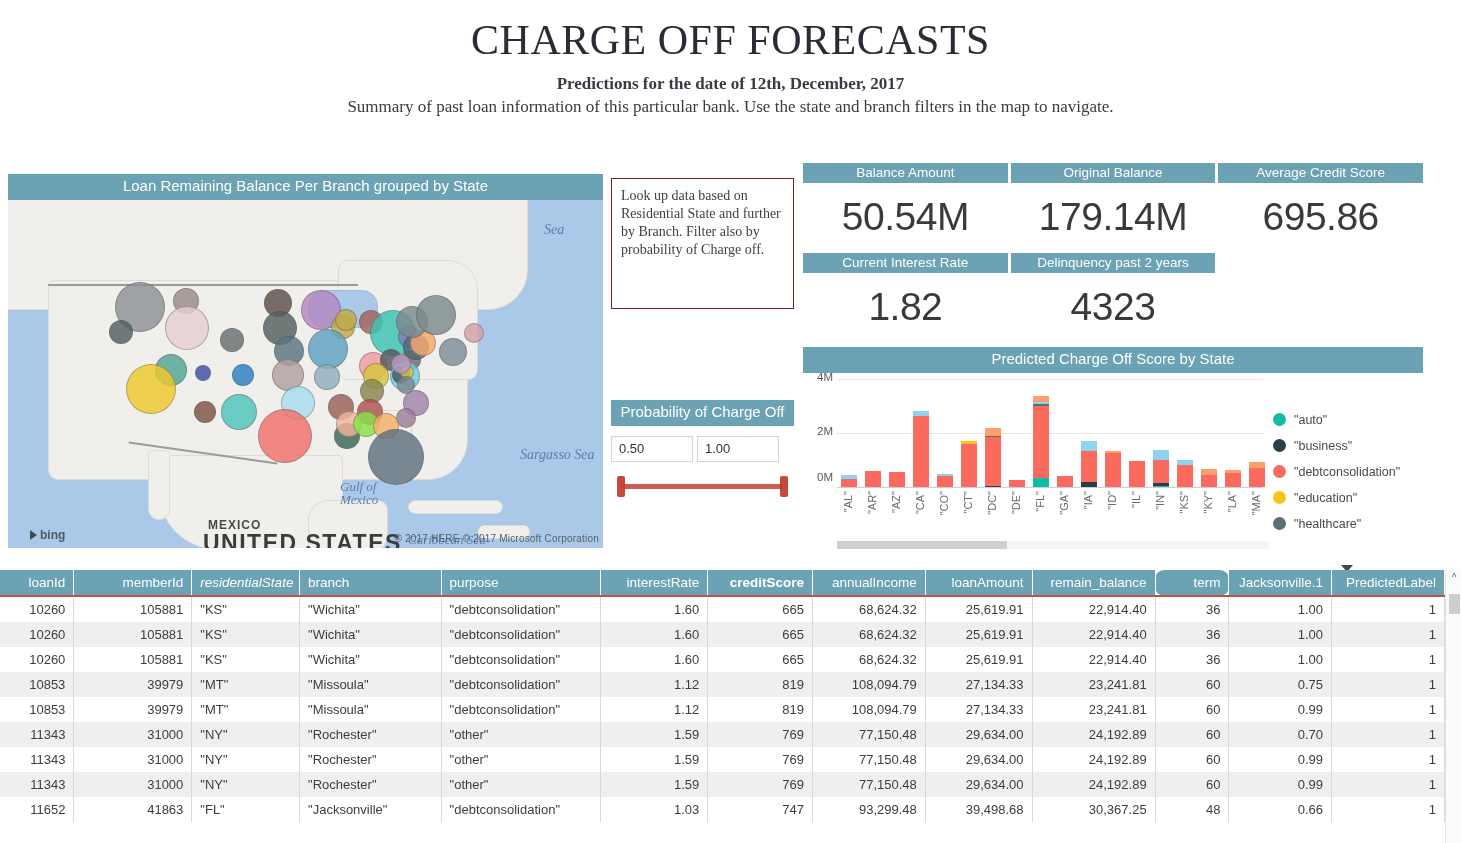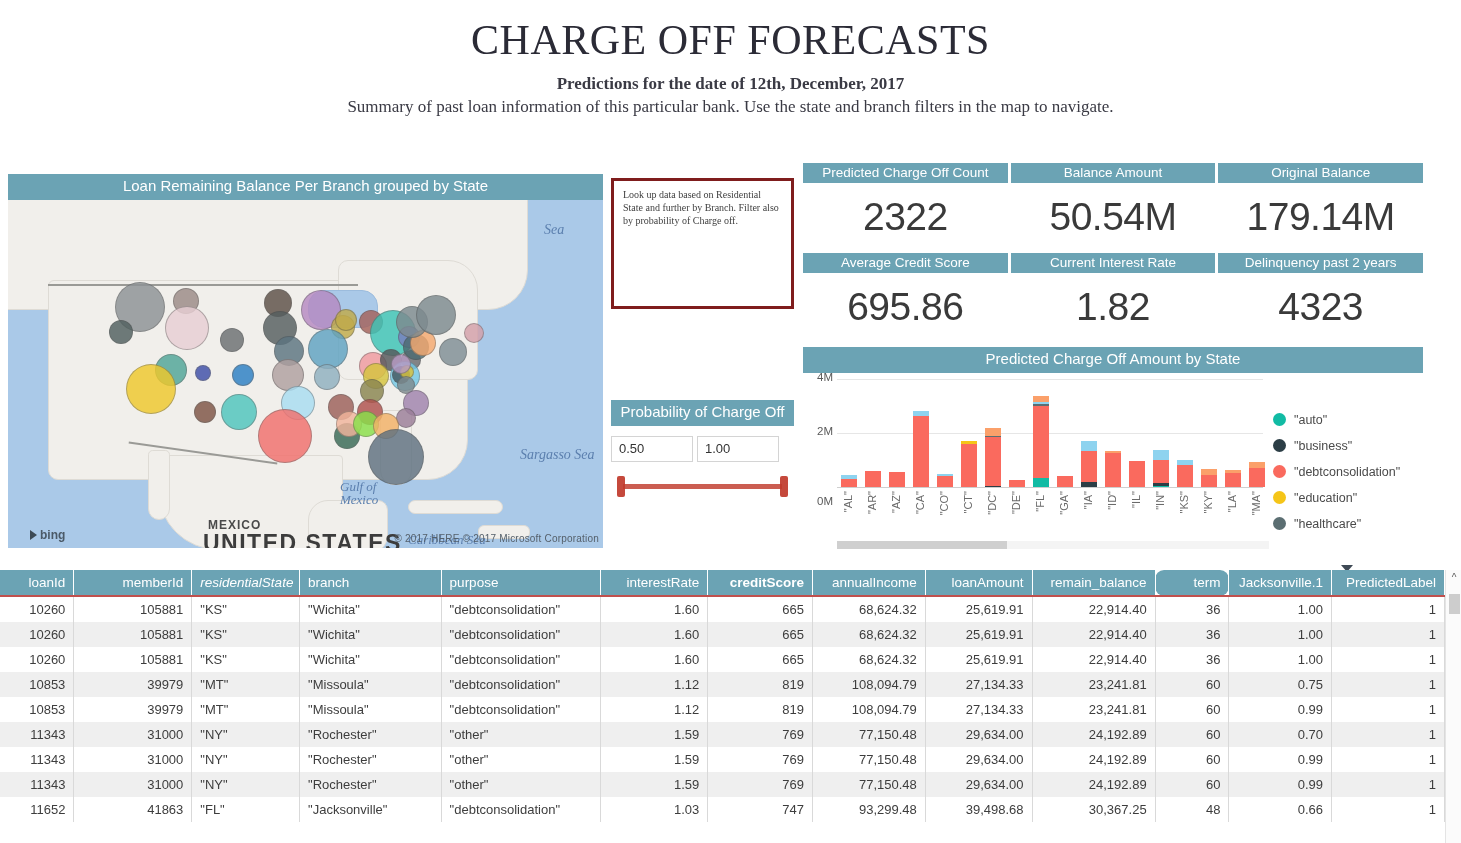--- a/index.html
+++ b/index.html
@@ -66,23 +66,23 @@
   .bing .b-tri {
     display: inline-block; width: 0; height: 0; vertical-align: -1px;
     border-left: 7px solid #3d4a56; border-top: 5px solid transparent;
     border-bottom: 5px solid transparent; margin-right: 3px;
   }
   .border-line { position: absolute; background: #9a9a96; }
 
   
   #info-box {
     position: absolute; left: 611px; top: 160px; width: 183px; height: 131px;
-    border: 3px solid #7f1d1d; background: #ffffff;
+    border: 1px solid #7f1d1d; background: #ffffff;
     padding: 8px 9px; font-family: "Liberation Serif", serif;
-    font-size: 10px; color: #3f3f3f; line-height: 1.28;
+    font-size: 14px; color: #3f3f3f; line-height: 1.28;
   }
 
   
   #prob-panel { position: absolute; left: 611px; top: 382px; width: 183px; height: 100px; }
   .prob-inputs { display: flex; margin-top: 10px; }
   .prob-input {
     width: 82px; height: 26px; border: 1px solid #d4d4d4; background: #fff;
     font-size: 13px; color: #333; padding: 0 7px; line-height: 24px;
     margin-right: 4px;
   }
@@ -280,24 +280,20 @@
     </div>
     <div class="slider-wrap">
       <div class="slider-track"></div>
       <div class="slider-h" style="left:2px;"></div>
       <div class="slider-h" style="right:2px;"></div>
     </div>
   </div>
 
   <div id="kpi-grid">
     <div class="kpi">
-      <div class="kpi-hd">Predicted Charge Off Count</div>
-      <div class="kpi-val">2322</div>
-    </div>
-    <div class="kpi">
       <div class="kpi-hd">Balance Amount</div>
       <div class="kpi-val">50.54M</div>
     </div>
     <div class="kpi">
       <div class="kpi-hd">Original Balance</div>
       <div class="kpi-val">179.14M</div>
     </div>
     <div class="kpi">
       <div class="kpi-hd">Average Credit Score</div>
       <div class="kpi-val">695.86</div>
@@ -306,25 +302,25 @@
       <div class="kpi-hd">Current Interest Rate</div>
       <div class="kpi-val">1.82</div>
     </div>
     <div class="kpi">
       <div class="kpi-hd">Delinquency past 2 years</div>
       <div class="kpi-val">4323</div>
     </div>
   </div>
 
   <div id="chart-panel">
-    <div class="panel-hd">Predicted Charge Off Amount by State</div>
+    <div class="panel-hd">Predicted Charge Off Score by State</div>
     <div id="chart-body">
       <div id="gridlayer">
           <div class="axisline" style="top: 114px;"></div>
-          <div class="ytick" style="top: 122px;">0M</div>
+          <div class="ytick" style="top: 98px;">0M</div>
           <div class="gridline" style="top: 60px;"></div>
           <div class="ytick" style="top: 52px;">2M</div>
           <div class="gridline" style="top: 6px;"></div>
           <div class="ytick" style="top: -2px;">4M</div>
         </div>
       <div id="plot">
           <div class="bar-col" style="left: 4.32px; width: 15.36px;">
             <div class="seg" style="height:3.51px;background:#8ed3ef;"></div>
             <div class="seg" style="height:7.56px;background:#fa6a5e;"></div>
           </div>

